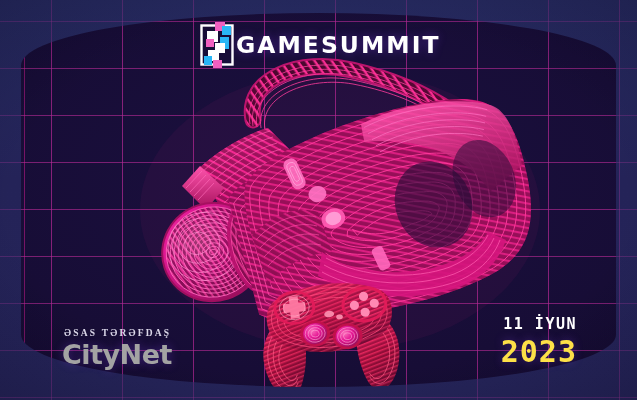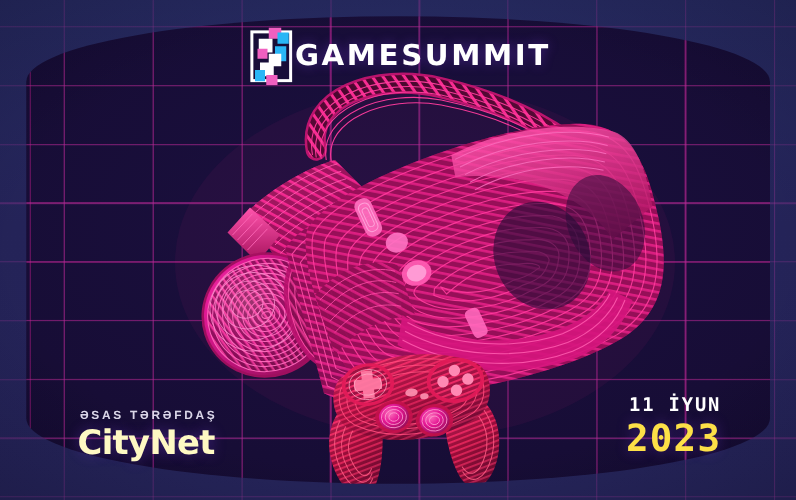--- a/index.html
+++ b/index.html
@@ -73,28 +73,28 @@
 
   
   .art{position:absolute;left:0;top:0;width:637px;height:400px;z-index:4;pointer-events:none;}
 
   
   .partner{
     position:absolute;left:62px;bottom:32px;z-index:6;
   }
   .partner-kicker{
     color:#e9e6f6;
-    font-family:Liberation Sans, sans-serif;
+    font-family:Liberation Serif, serif;
     font-size:9.5px;font-weight:700;
     letter-spacing:2.2px;
     margin:0 0 3px 2px;
     opacity:.93;
   }
   .partner-name{
-    color:#fef9c3;
+    color:#a3a3a3;
     font-family:"DejaVu Sans", sans-serif;
     font-weight:700;
     font-size:27px;
     letter-spacing:-.5px;
     line-height:1;
     text-shadow:0 0 10px rgba(120,60,220,.4);
   }
 
   
   .date{

